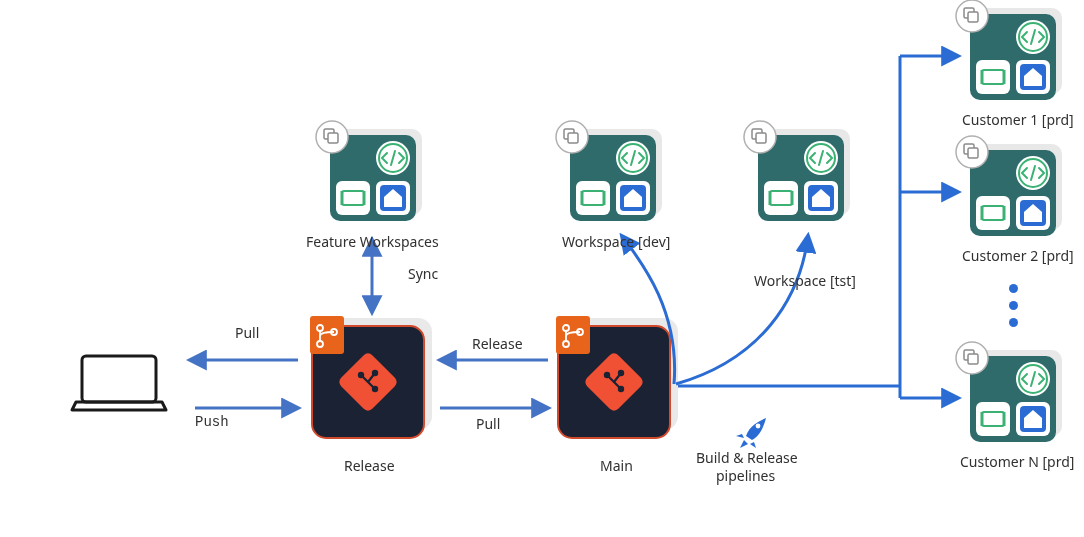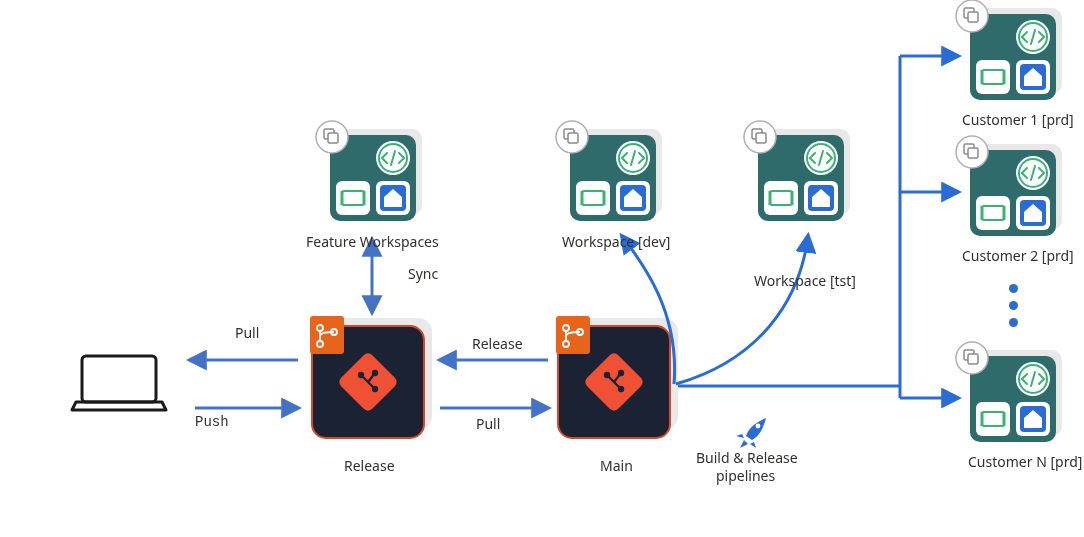--- a/index.html
+++ b/index.html
@@ -144,19 +144,19 @@
 <div class="label" style="left:306px; top:232px;">Feature Workspaces</div>
 <div class="label" style="left:472px; top:334px;">Release</div>
 <div class="label" style="left:476px; top:414px;">Pull</div>
 <div class="label" style="left:600px; top:456px;">Main</div>
 <div class="label" style="left:562px; top:232px;">Workspace [dev]</div>
 <div class="label" style="left:754px; top:232px;margin-top:39px;">Workspace [tst]</div>
 <div class="label" style="left:696px; top:448px;">Build &amp; Release</div>
 <div class="label" style="left:716px; top:466px;">pipelines</div>
 <div class="label" style="left:962px; top:110px;">Customer 1 [prd]</div>
 <div class="label" style="left:962px; top:246px;">Customer 2 [prd]</div>
-<div class="label" style="left:960px; top:452px;margin-left:8px;">Customer N [prd]</div>
+<div class="label" style="left:960px; top:452px;">Customer N [prd]</div>
 
 <div class="dots" style="top:284px;">
   <div class="dot"></div>
     <div class="dot"></div>
     <div class="dot"></div>
 </div>
 
 </body></html>

